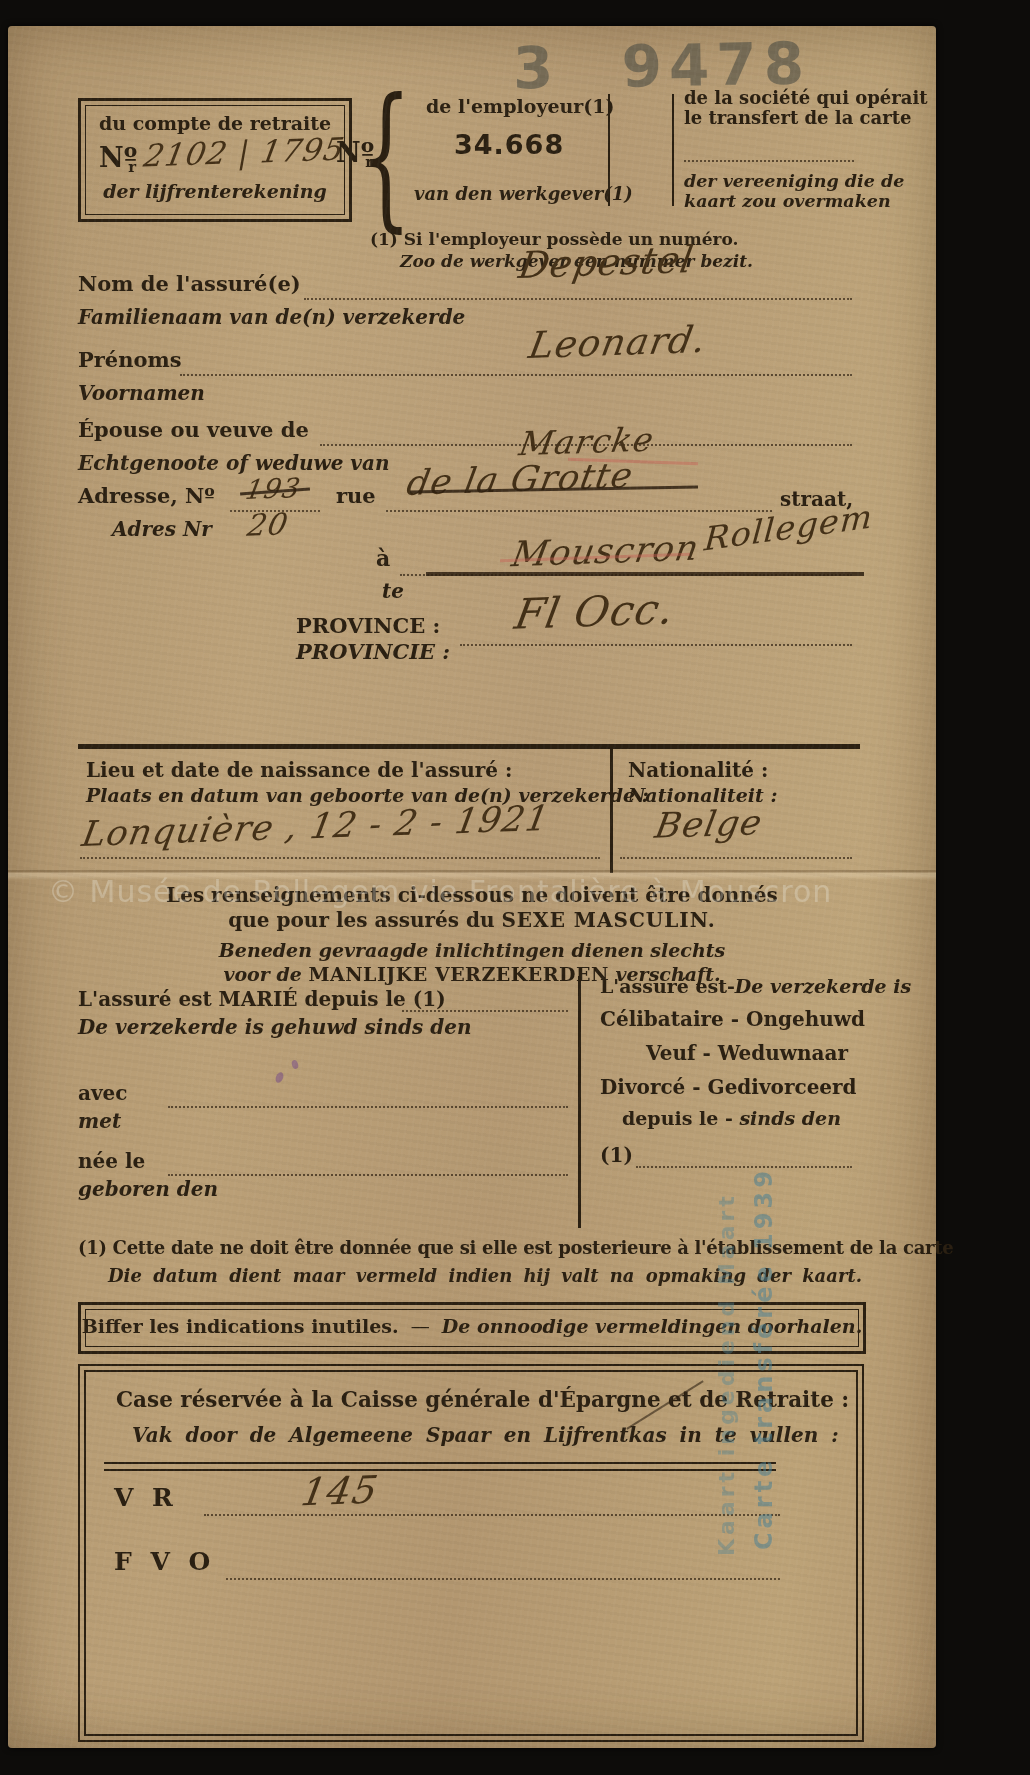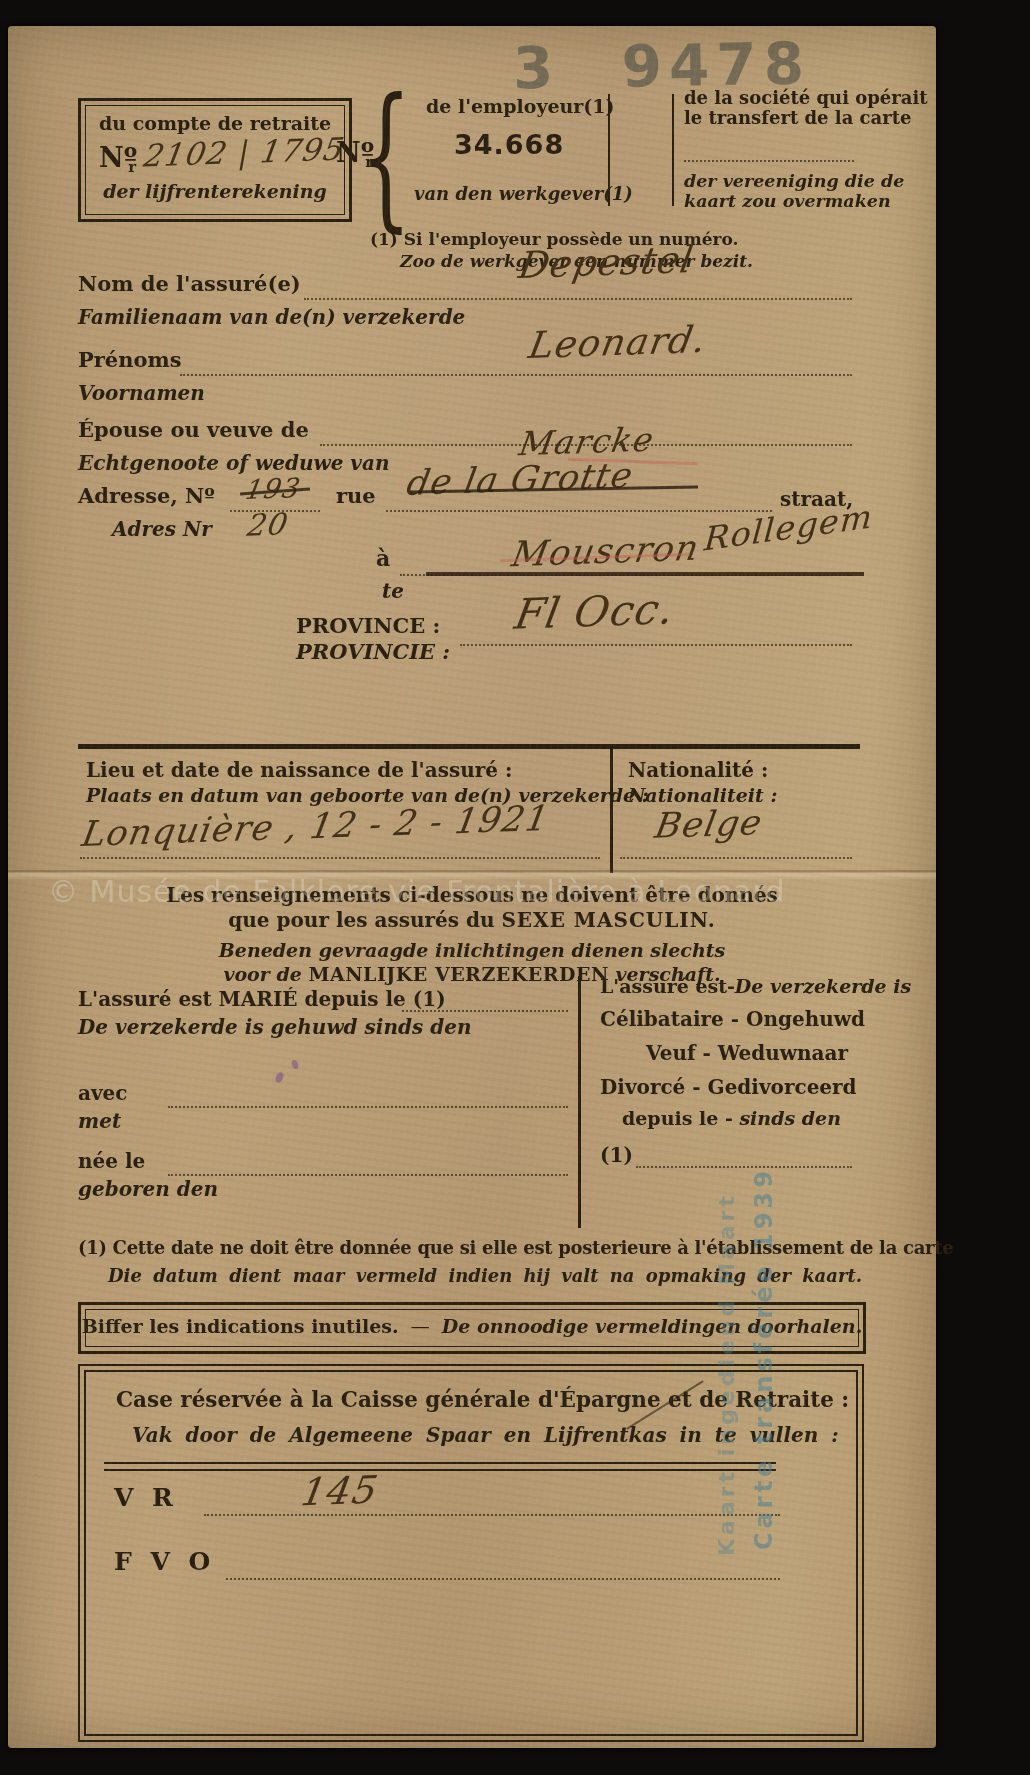--- a/index.html
+++ b/index.html
@@ -148,21 +148,21 @@
     <div class="dl" style="left:542px;top:108px;width:232px;"></div>
   </div>
 
   <div class="crease" style="top:844px;"></div>
 
   <div class="p fr ctr" style="left:84px;top:858px;width:760px;font-size:20px;">Les renseignements ci-dessous ne doivent être donnés</div>
   <div class="p ctr" style="left:84px;top:883px;width:760px;font-size:20px;"><span class="fr">que pour les assurés du </span><span class="fr" style="letter-spacing:1px;">SEXE MASCULIN.</span></div>
   <div class="p nl ctr" style="left:84px;top:914px;width:760px;font-size:19px;">Beneden gevraagde inlichtingen dienen slechts</div>
   <div class="p ctr" style="left:84px;top:938px;width:760px;font-size:19px;"><span class="nl">voor de </span><span class="fr" style="letter-spacing:.5px;">MANLIJKE VERZEKERDEN</span><span class="nl"> verschaft.</span></div>
 
-  <div class="watermark" style="left:40px;top:848px;font-size:30px;">© Musée de Folklore vie Frontalière à Leonard</div>
+  <div class="watermark" style="left:40px;top:848px;font-size:30px;">© Musée de Rollegem vie Frontalière à Mouscron</div>
 
   <div class="p fr" style="left:70px;top:962px;font-size:20px;">L'assuré est MARIÉ depuis le (1)</div>
   <div class="dl" style="left:394px;top:984px;width:166px;"></div>
   <div class="p nl" style="left:70px;top:990px;font-size:20px;">De verzekerde is gehuwd sinds den</div>
   <div class="speck" style="left:268px;top:1046px;width:7px;height:11px;transform:rotate(24deg);"></div>
   <div class="speck" style="left:284px;top:1034px;width:6px;height:9px;transform:rotate(-18deg);"></div>
   <div class="p fr" style="left:70px;top:1056px;font-size:20px;">avec</div>
   <div class="dl" style="left:160px;top:1080px;width:400px;"></div>
   <div class="p nl" style="left:70px;top:1084px;font-size:20px;">met</div>
   <div class="p fr" style="left:70px;top:1124px;font-size:20px;">née le</div>

